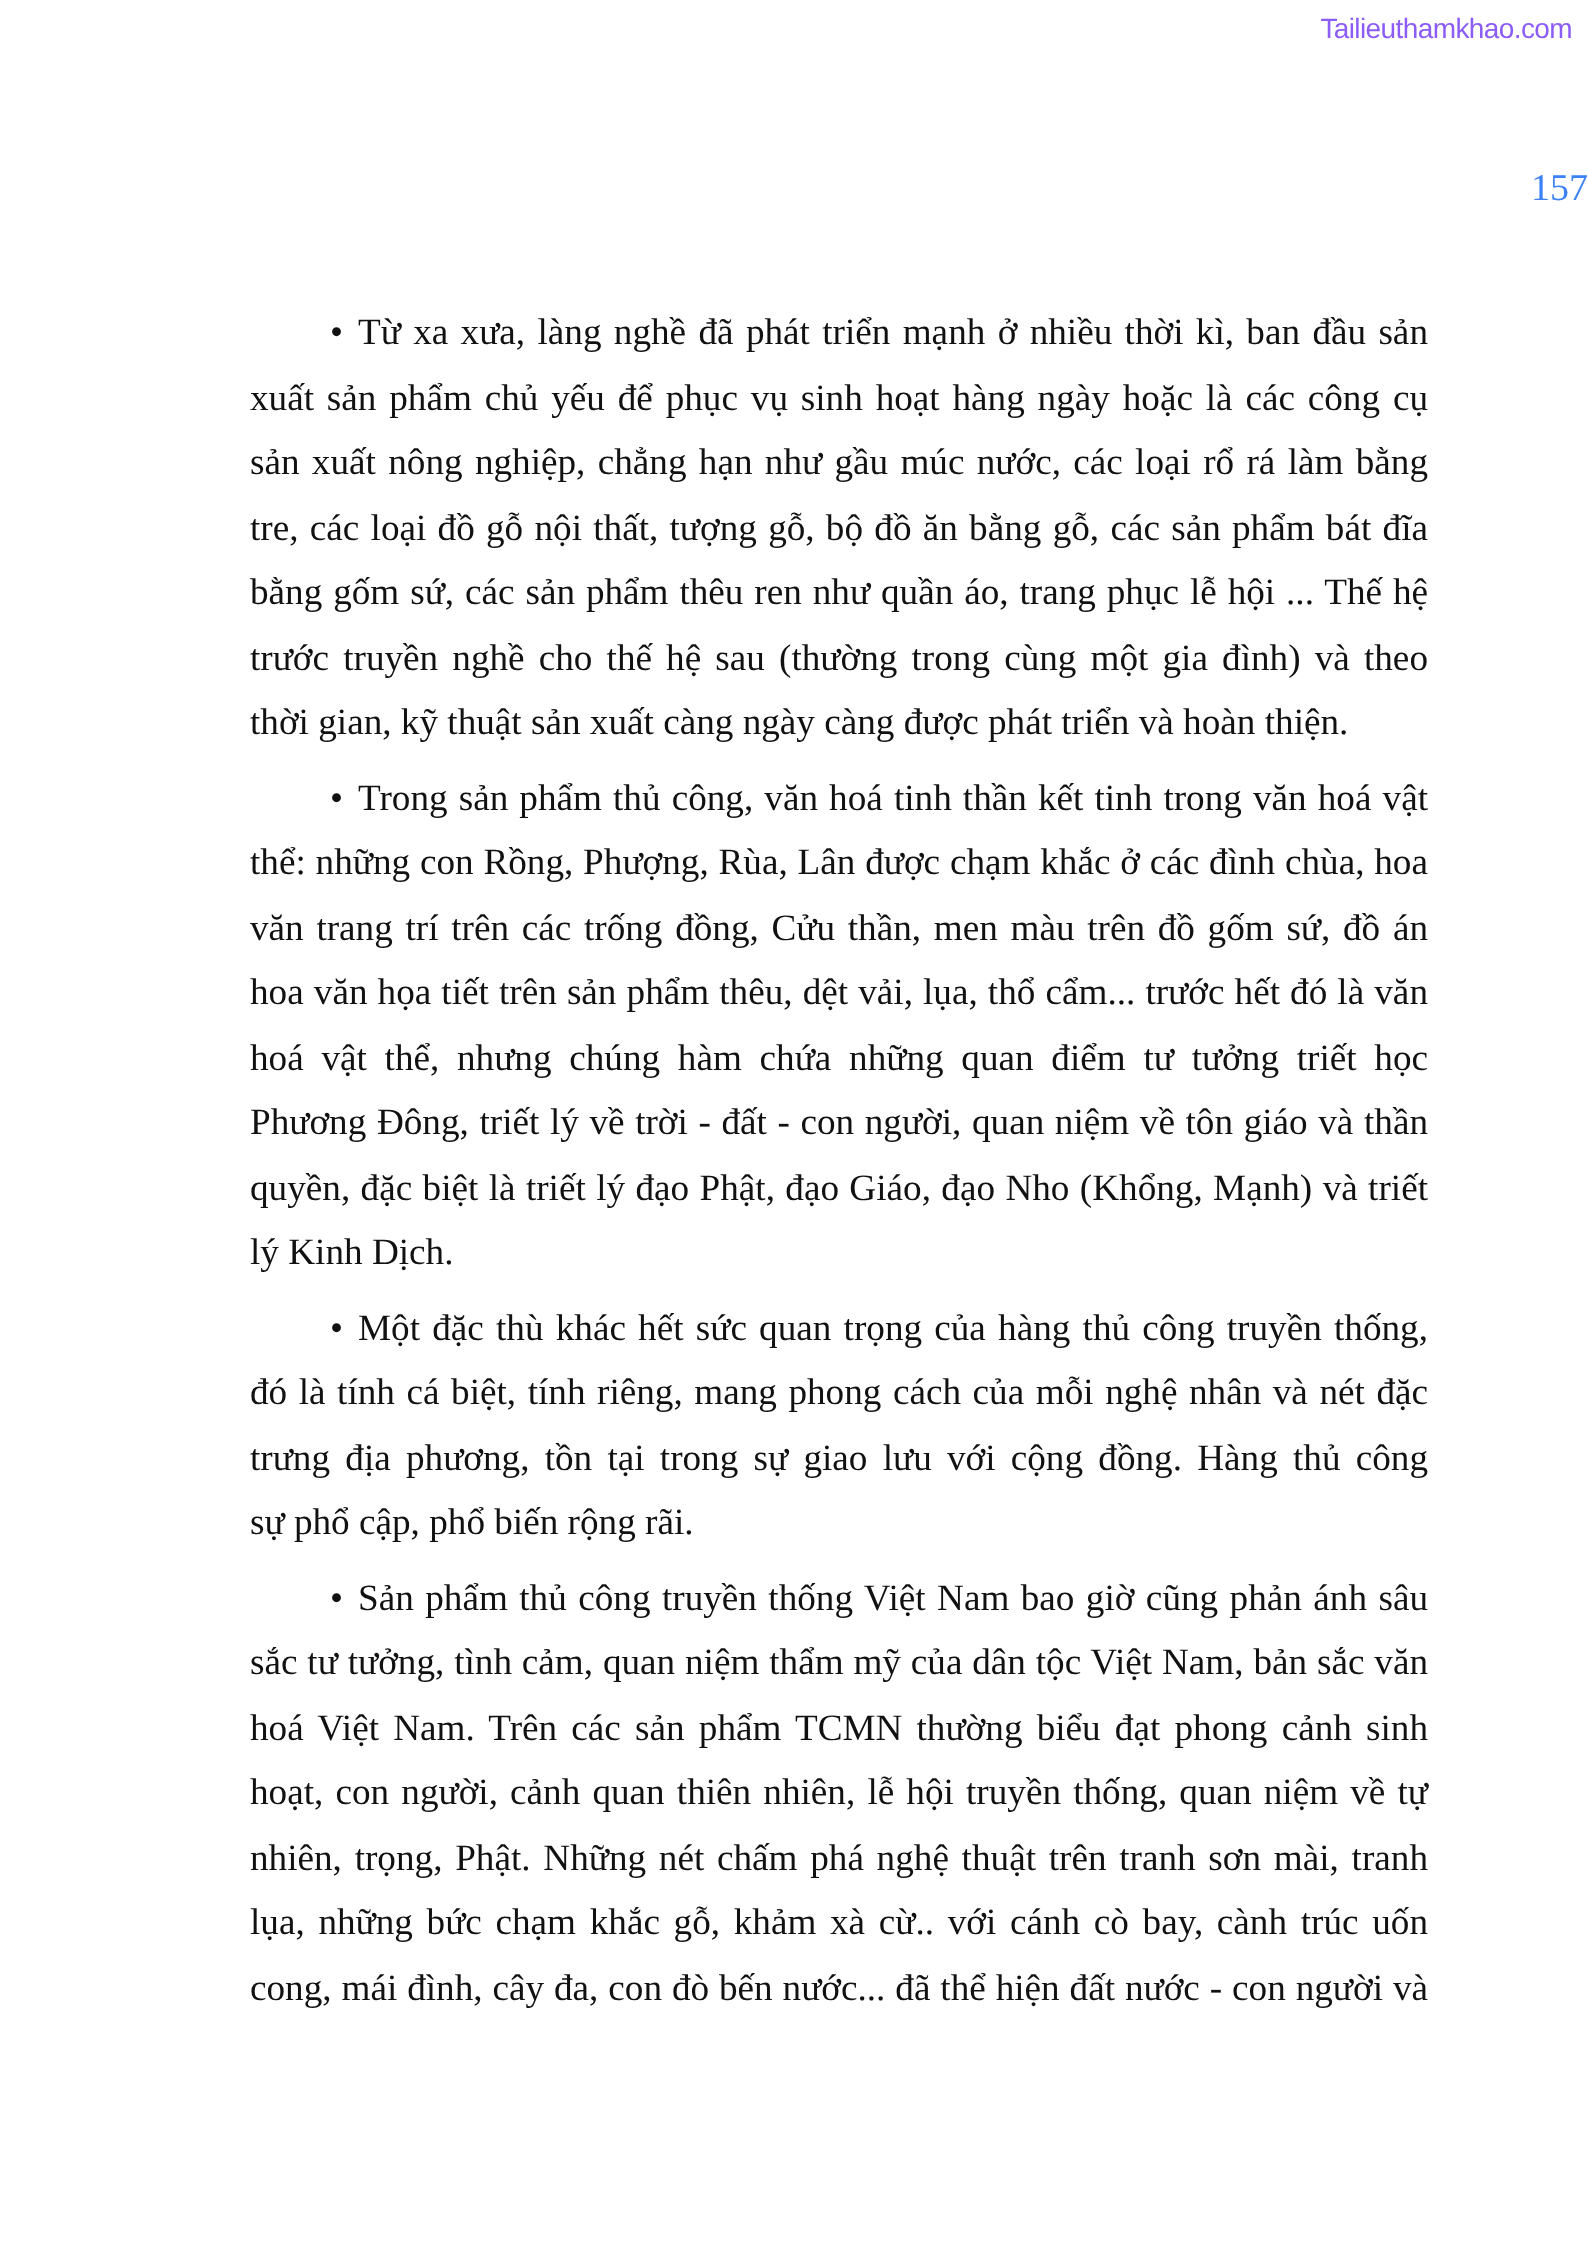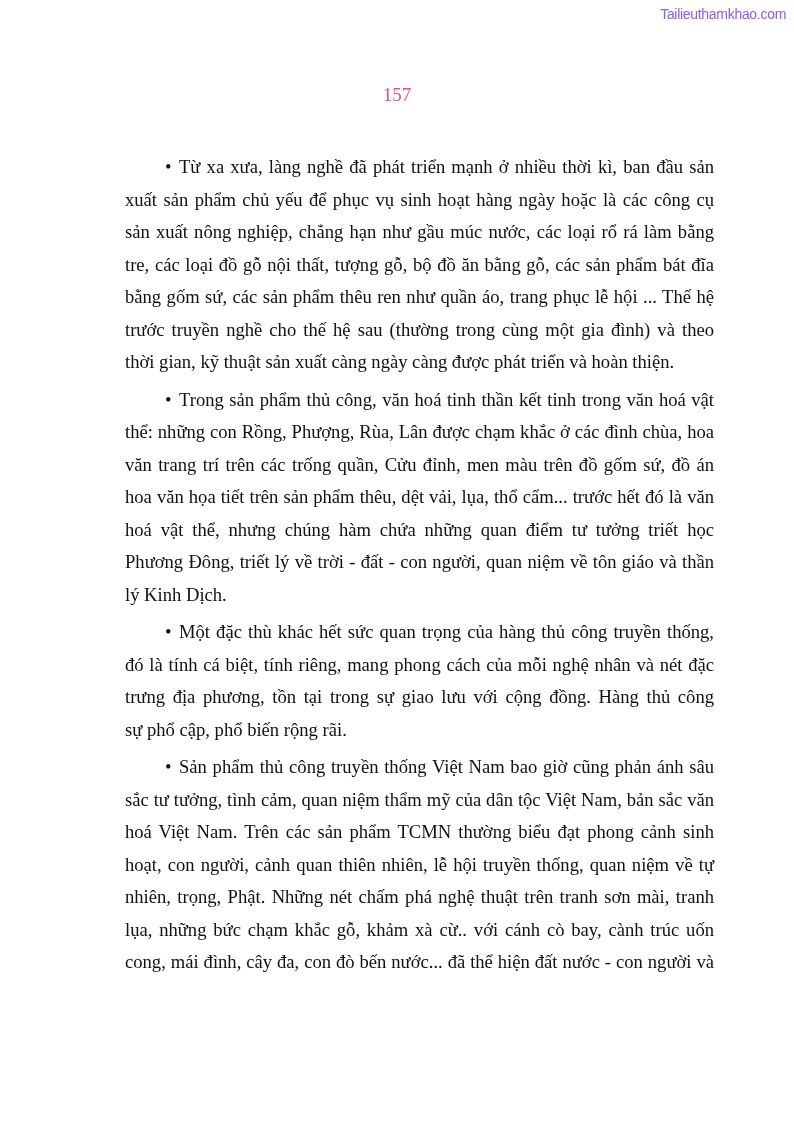--- a/index.html
+++ b/index.html
@@ -4,22 +4,22 @@
   <style>
     html, body { margin: 0; padding: 0; background: #ffffff; }
     body { width: 794px; height: 1123px; position: relative; overflow: hidden; }
     .watermark {
       position: absolute; top: 6px; right: 8px;
       font-family: "Liberation Sans", sans-serif; font-size: 14px;
       color: #8b5cf6; letter-spacing: -0.3px;
     }
     .page-number {
       position: absolute; top: 84px; left: 0; width: 100%;
-      text-align: center;
-      font-family: "Liberation Serif", serif; font-size: 19px; color: #ec4899;
+      text-align: right;
+      font-family: "Liberation Serif", serif; font-size: 19px; color: #3b82f6;
     }
     .content {
       position: absolute; top: 127px; left: 125px; width: 589px;
       font-family: "Liberation Serif", serif; font-size: 18.6px; color: #111;
       line-height: 32.5px;
       margin-top: 24px;
     }
     .para { margin: 0 0 5px 0; }
     .line {
       display: block; text-align: justify; text-align-last: justify;
@@ -65,30 +65,33 @@
   </div>
 
   <div class="para">
     <span class="line first">
         <span class="line-inner"><span class="bullet">•</span><span>Trong sản phẩm thủ công, văn hoá tinh thần kết tinh trong văn hoá vật</span></span>
       </span>
     <span class="line">
         <span class="line-inner">thể: những con Rồng, Phượng, Rùa, Lân được chạm khắc ở các đình chùa, hoa</span>
       </span>
     <span class="line">
-        <span class="line-inner">văn trang trí trên các trống quần, Cửu đỉnh, men màu trên đồ gốm sứ, đồ án</span>
+        <span class="line-inner">văn trang trí trên các trống đồng, Cửu thần, men màu trên đồ gốm sứ, đồ án</span>
       </span>
     <span class="line">
         <span class="line-inner">hoa văn họa tiết trên sản phẩm thêu, dệt vải, lụa, thổ cẩm... trước hết đó là văn</span>
       </span>
     <span class="line">
         <span class="line-inner">hoá vật thể, nhưng chúng hàm chứa những quan điểm tư tưởng triết học</span>
       </span>
     <span class="line">
         <span class="line-inner">Phương Đông, triết lý về trời - đất - con người, quan niệm về tôn giáo và thần</span>
+      </span>
+    <span class="line">
+        <span class="line-inner">quyền, đặc biệt là triết lý đạo Phật, đạo Giáo, đạo Nho (Khổng, Mạnh) và triết</span>
       </span>
     <span class="line last">
         <span class="line-inner">lý Kinh Dịch.</span>
       </span>
   </div>
 
   <div class="para">
     <span class="line first">
         <span class="line-inner"><span class="bullet">•</span><span>Một đặc thù khác hết sức quan trọng của hàng thủ công truyền thống,</span></span>
       </span>

